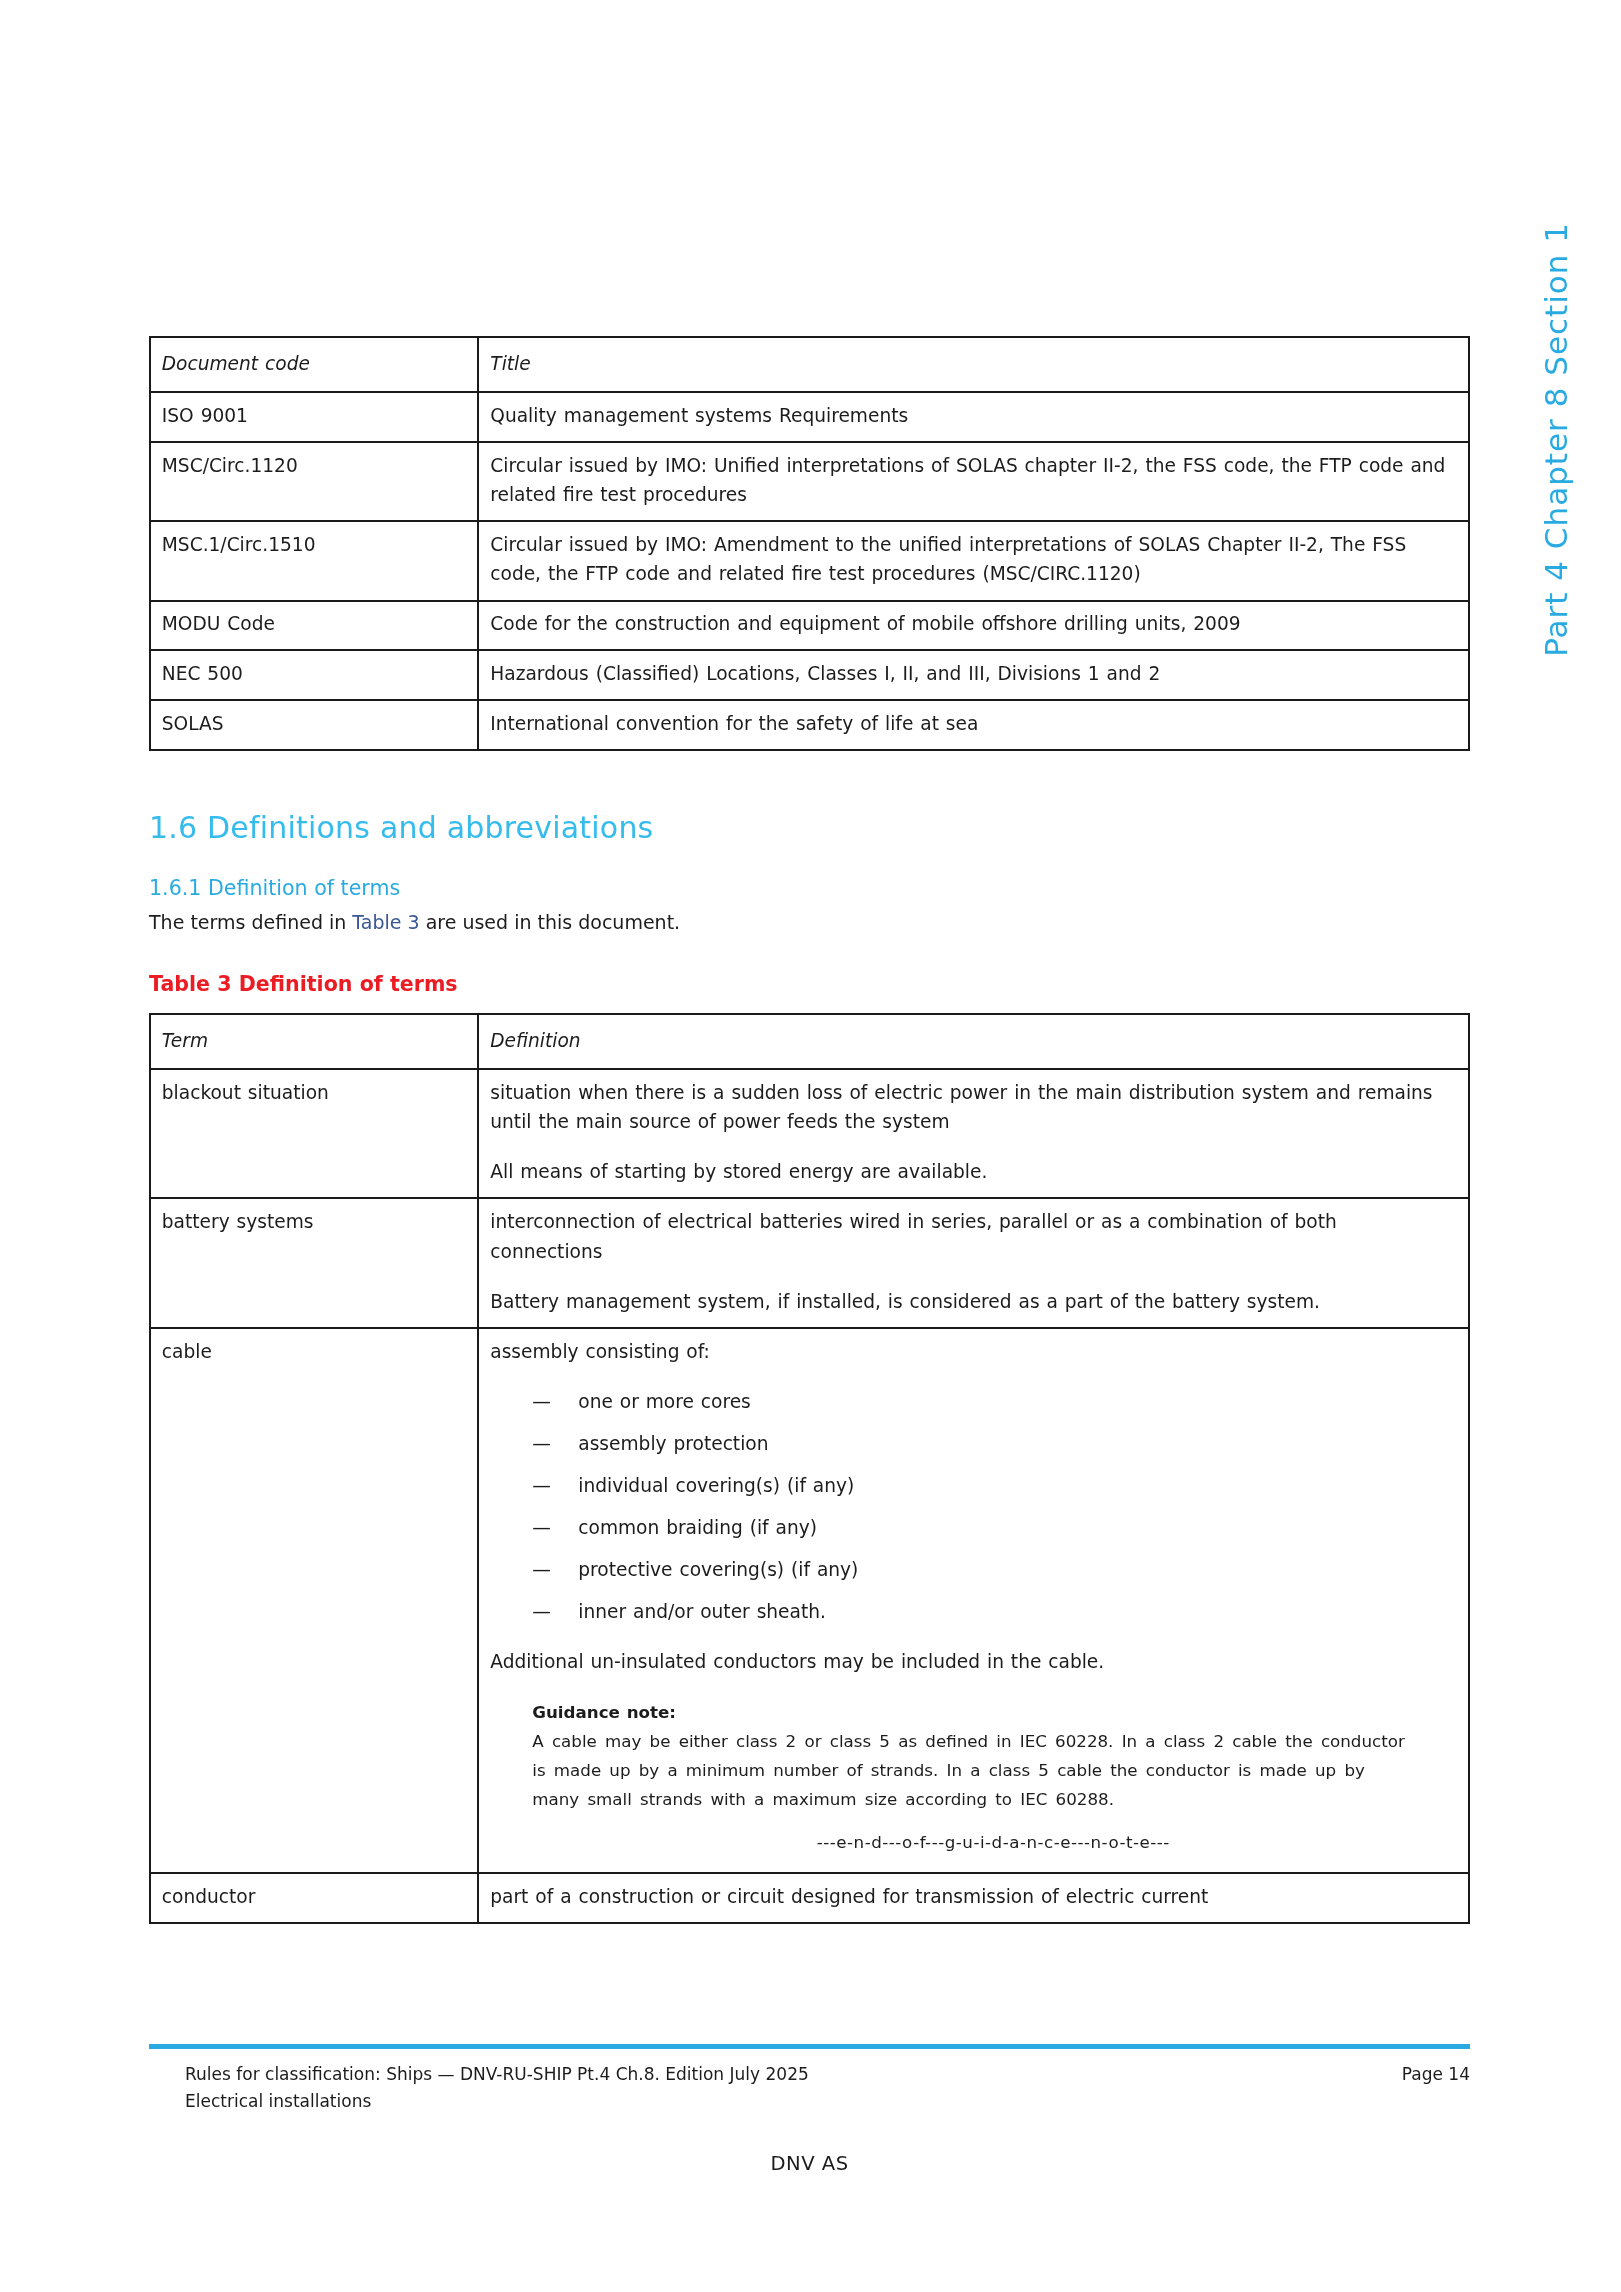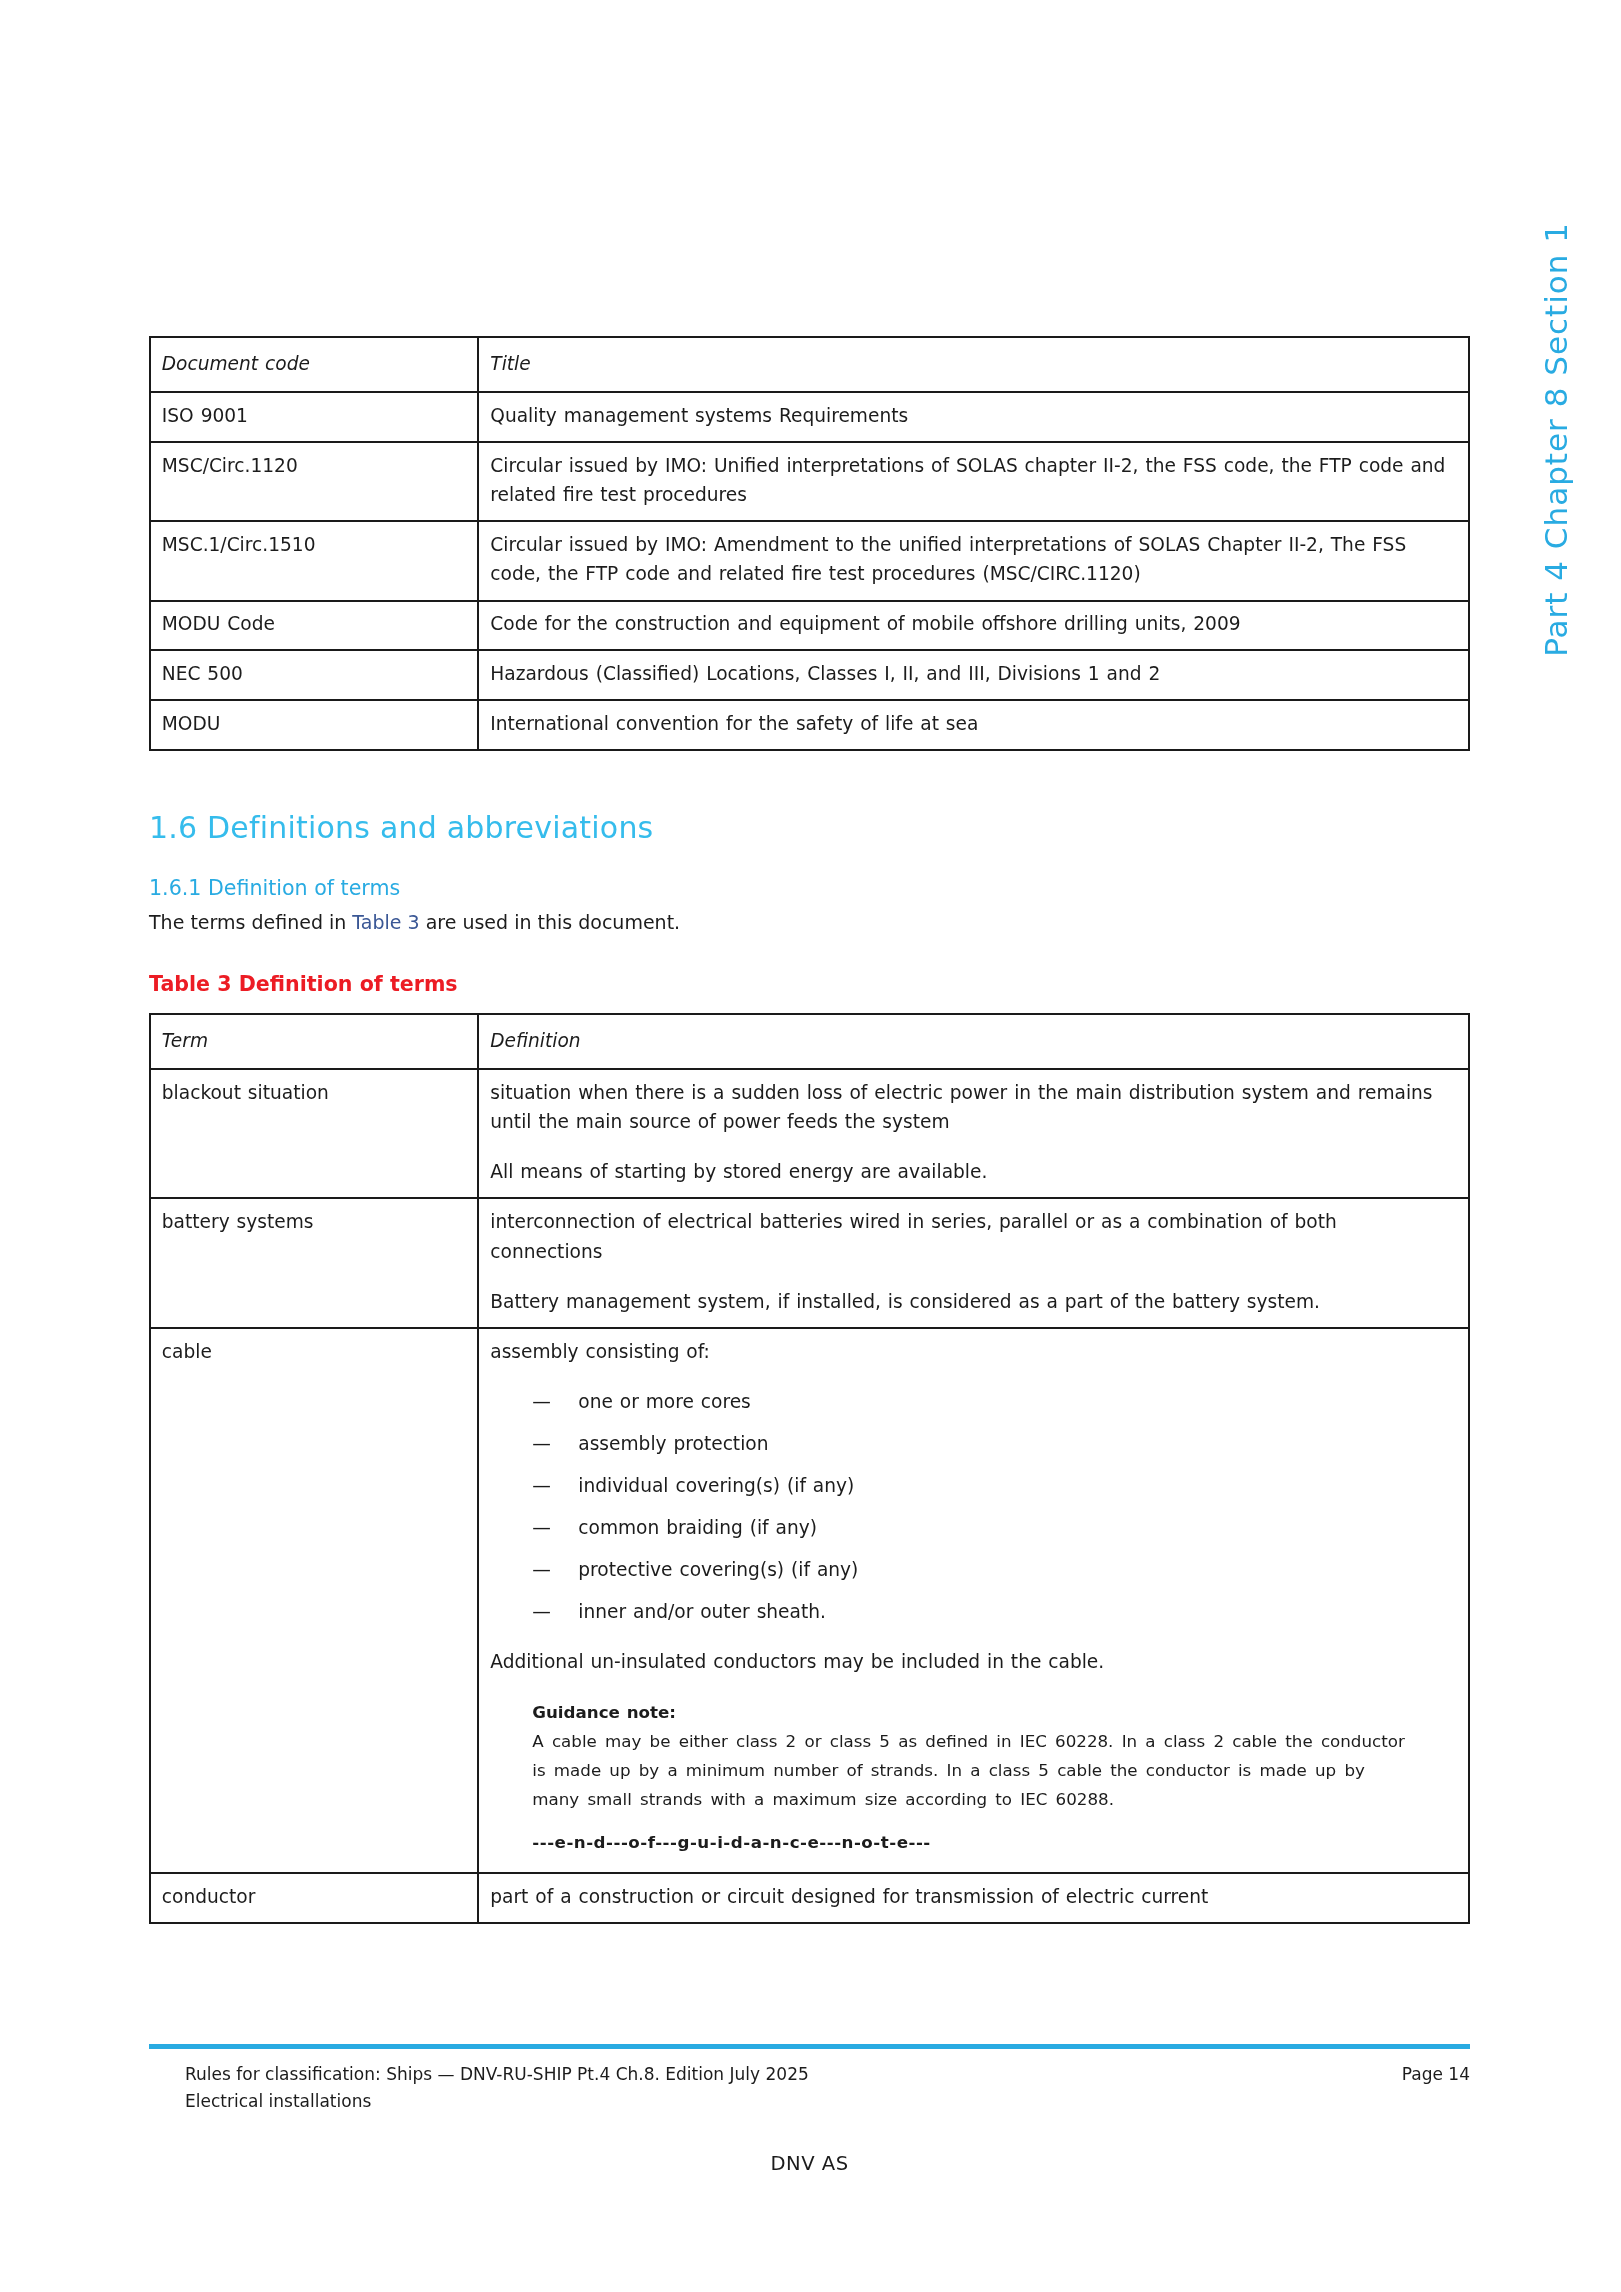--- a/index.html
+++ b/index.html
@@ -34,21 +34,21 @@
   .def-cell p{margin:0;}
   .def-cell p + p{margin-top:20.6px;}
   .def-cell ul{list-style:none;margin:20.6px 0 0 0;padding:0 0 0 42px;}
   .def-cell li{margin:12.7px 0;padding-left:46px;text-indent:-46px;}
   .def-cell li .dash{display:inline-block;width:46px;text-indent:0;}
   .def-cell .after-list{margin-top:20.6px;}
 
   .guidance{margin:21.6px 0 3.9px 42px;font-size:16.7px;line-height:1.75;word-spacing:2.9px;}
   .g-label{font-weight:700;word-spacing:1px;}
   .g-line{}
-  .g-end{text-align:left;margin-top:13.7px;letter-spacing:0.5px;font-weight:bold;}
+  .g-end{text-align:center;margin-top:13.7px;letter-spacing:0.5px;}
 
   
   h2.section-heading{
     margin:59px 0 0 0;font-size:30px;font-weight:400;letter-spacing:0.2px;
     color:var(--heading,#35BCEC);
   }
   h3.subsection-heading{
     margin:31px 0 0 0;font-size:20.6px;font-weight:400;
     color:var(--accent,#29ABE2);
   }
@@ -106,21 +106,21 @@
           </tr>
           <tr>
             <td class="col-term">MODU Code</td>
             <td>Code for the construction and equipment of mobile offshore drilling units, 2009</td>
           </tr>
           <tr>
             <td class="col-term">NEC 500</td>
             <td>Hazardous (Classified) Locations, Classes I, II, and III, Divisions 1 and 2</td>
           </tr>
           <tr>
-            <td class="col-term">MODU</td>
+            <td class="col-term">SOLAS</td>
             <td>International convention for the safety of life at sea</td>
           </tr>
         </tbody>
     </table>
 
     <h2 class="section-heading">1.6 Definitions and abbreviations</h2>
 
     <h3 class="subsection-heading">1.6.1 Definition of terms</h3>
 
     <p class="body-text"><span>The terms defined in </span><a class="link" href="#">Table 3</a><span> are used in this document.</span></p>

